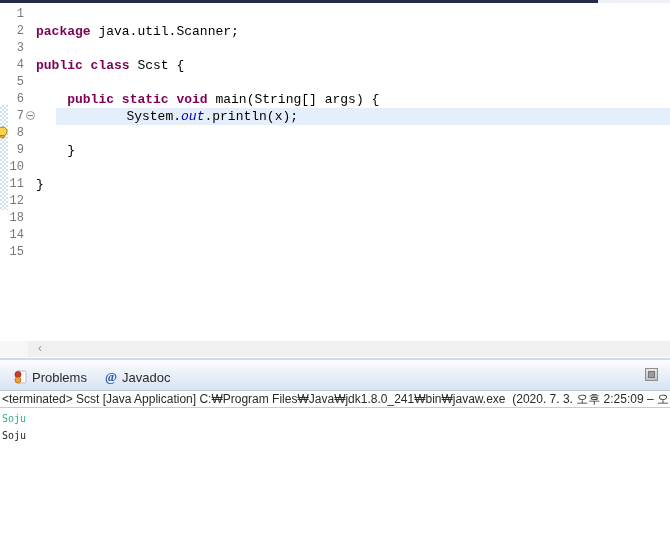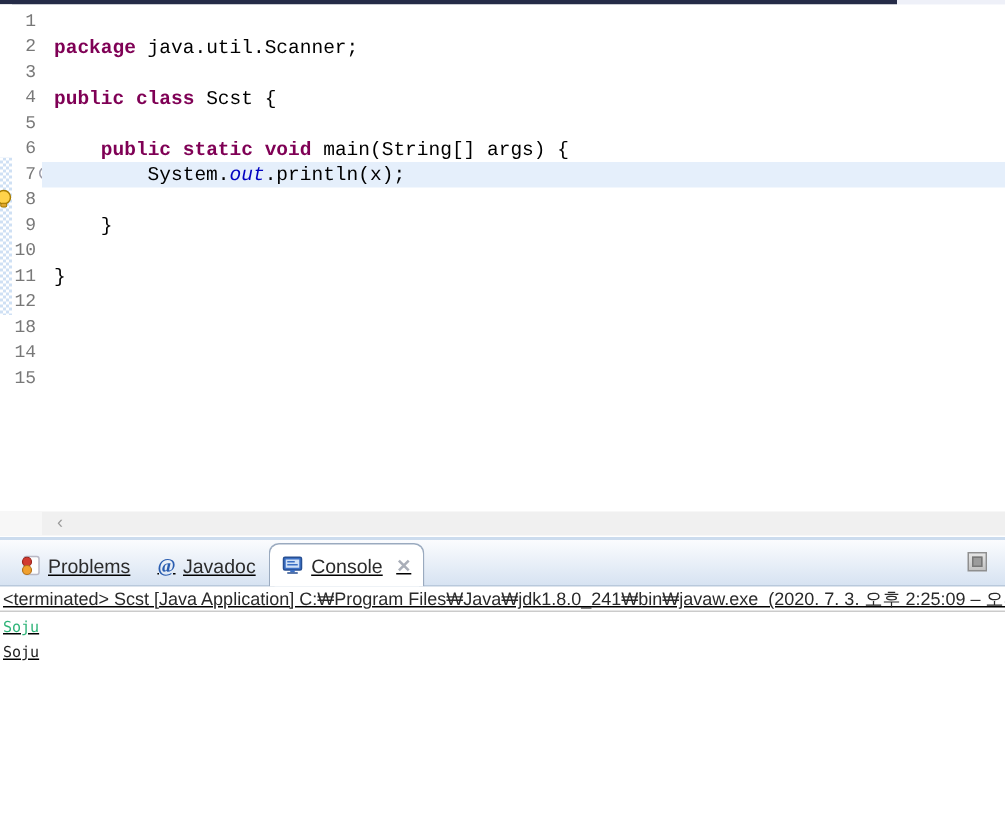--- a/index.html
+++ b/index.html
@@ -18,36 +18,36 @@
     background:conic-gradient(var(--hatch_blue) 25%, #fff 0 50%, var(--hatch_blue) 0 75%, #fff 0) 0 0/4px 4px; }
   .warn-bulb { position:absolute; left:-4px; top:123px; width:13px; height:13px; }
   .gutter { position:absolute; top:3px; left:8px; width:20px; }
   .ln { height:17px; line-height:17px; text-align:right; padding-right:4px;
         color:var(--line_number); font-size:12px; }
   .fold-marker { position:absolute; left:26px; top:108px; width:9px; height:9px; border:1px solid #9a9aa6;
         border-radius:50%; background:#fff; }
   .fold-marker::after { content:""; position:absolute; left:1px; right:1px; top:3px; height:1px; background:#7a7a86; }
   .code-rows { position:absolute; top:3px; left:28px; right:0; }
   .crow { height:17px; line-height:17px; padding-left:8px; white-space:pre; color:#000; }
-  .crow.cur { background:var(--current_line); }
+  .crow.cur { background:var(--current_line);margin-left:28px; }
   .seg-keyword { color:var(--keyword); font-weight:bold; }
   .seg-plain { color:#000; }
   .seg-field { color:var(--field); font-style:italic; }
   .seg-field_underline { color:var(--field); font-style:italic; text-decoration:underline; }
   .seg-warn { text-decoration:underline wavy var(--warn_squiggle); text-decoration-thickness:1px; text-underline-offset:2px; }
 
   
   .hscroll { position:absolute; top:341px; left:0; width:670px; height:16px; background:#f0f0f0; }
   .hscroll-corner { position:absolute; left:0; top:0; width:28px; height:16px; background:#f7f7f7; }
   .hscroll-left { position:absolute; left:34px; top:0; width:12px; height:16px; line-height:15px;
         color:#9a9a9a; font-size:12px; text-align:center; }
 
   
   .console-panel { position:absolute; top:358px; left:0; width:670px; height:198px; background:#fff;
-        border-top:2px solid #ccdcee;text-decoration:underline; }
+        border-top:2px solid #ccdcee; }
   .tabbar { position:relative; height:31px;
         background:linear-gradient(var(--tabbar_top), var(--tabbar_bottom));
         border-bottom:1px solid #b9c9dc; display:flex; align-items:flex-end; padding-left:4px; }
   .tab { display:flex; align-items:center; gap:5px; height:26px; padding:0 9px; font-size:13px;
         color:#2b2b2b; white-space:nowrap; }
   .tab.selected { background:#fff; border:1px solid #9aaabf; border-bottom:none;
         border-radius:7px 7px 0 0; height:29px; margin-bottom:-1px; z-index:2; padding:0 8px; }
   .at-icon { color:#2a5db0; font-size:13px; font-weight:bold; font-family:"Liberation Serif", serif; }
   .close-x { color:#a9aeb8; font-size:12px; font-weight:bold; margin-left:4px; }
   .restore-btn { position:absolute; right:12px; top:8px; width:13px; height:13px; border:1px solid #8f8f8f;
@@ -128,32 +128,20 @@
         </svg>
         <span>Problems</span>
       </div>
 
       <div class="tab">
         <span class="at-icon">@</span>
         <span>Javadoc</span>
       </div>
 
 
-      <div class="tab selected">
-        <svg class="icon14" viewBox="0 0 14 14">
-          <rect x="1" y="1.5" width="12" height="8.5" rx="1" fill="#3b6fc4" stroke="#274f92" stroke-width="1"></rect>
-          <rect x="2.5" y="3" width="9" height="5.5" fill="#cfe0f6"></rect>
-          <rect x="3.5" y="4" width="5" height="1" fill="#3b6fc4"></rect>
-          <rect x="3.5" y="6" width="7" height="1" fill="#3b6fc4"></rect>
-          <rect x="5.5" y="10" width="3" height="1.5" fill="#3b6fc4"></rect>
-          <rect x="3.5" y="11.5" width="7" height="1" fill="#274f92"></rect>
-        </svg>
-        <span>Console</span>
-        <span class="close-x">✕</span>
-      </div>
 
       <div class="restore-btn"></div>
     </div>
 
     <div class="status-line">&lt;terminated&gt; Scst [Java Application] C:₩Program Files₩Java₩jdk1.8.0_241₩bin₩javaw.exe  (2020. 7. 3. 오후 2:25:09 – 오후</div>
 
     <div class="console-output">
         <div class="cline stdin">Soju</div>
         <div class="cline stdout">Soju</div>
       </div>

